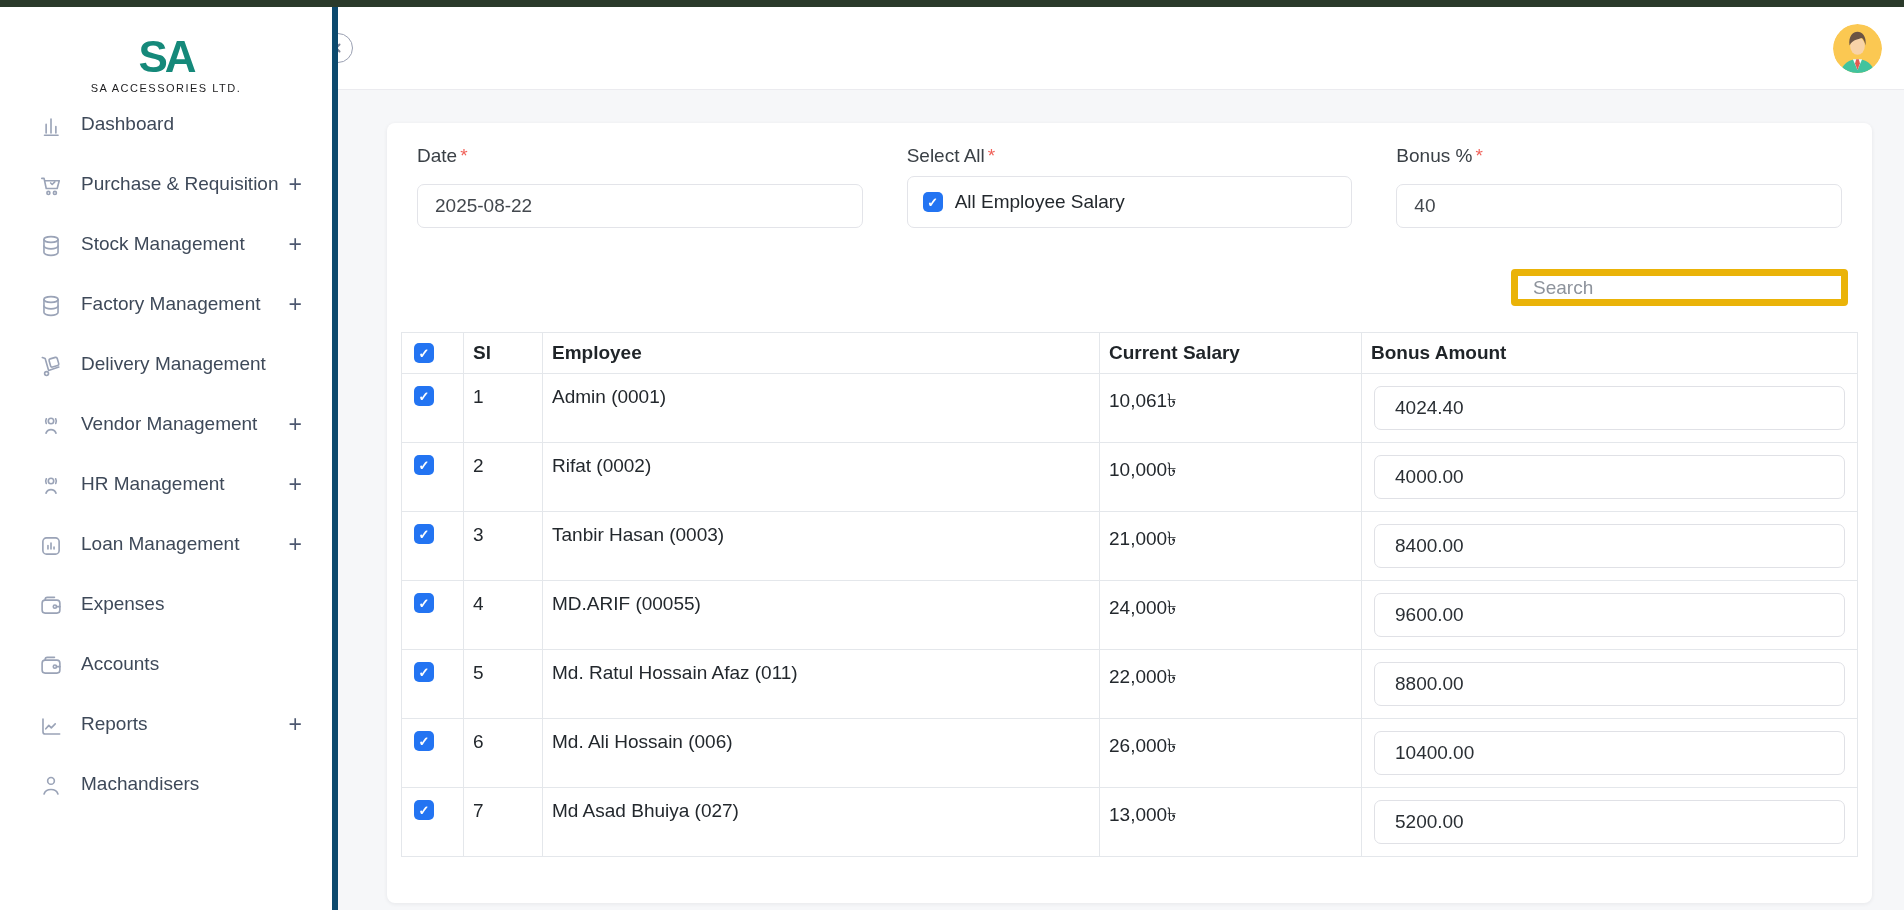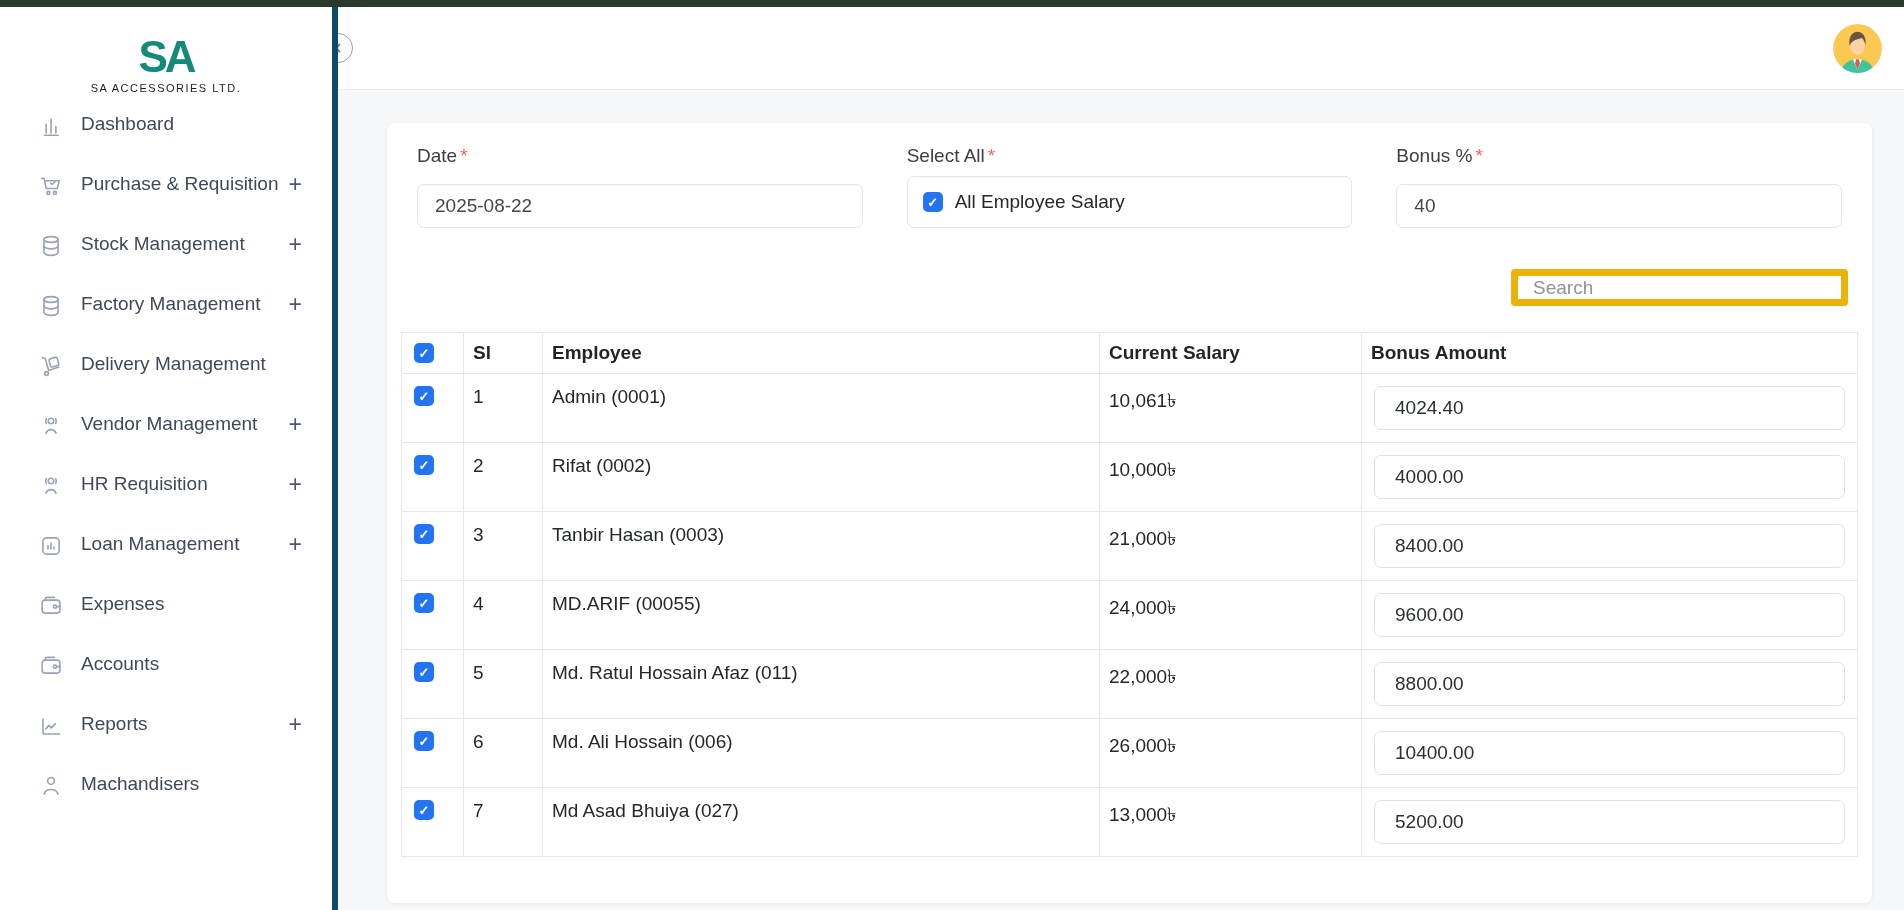--- a/index.html
+++ b/index.html
@@ -146,21 +146,21 @@
         </div>
         <div class="nav-item">
           <span class="nav-icon">
             <svg viewBox="0 0 24 24">
               <circle cx="12" cy="7.4" r="2.5"></circle>
               <path d="M7.7 5.3a4.9 4.9 0 0 0-.1 4.4"></path>
               <path d="M16.3 5.3a4.9 4.9 0 0 1 .1 4.4"></path>
               <path d="M7.4 18.6a4.9 4.9 0 0 1 9.2 0"></path>
             </svg>
           </span>
-          <span class="nav-label">HR Requisition</span>
+          <span class="nav-label">HR Management</span>
           <span class="nav-plus">+</span>
         </div>
         <div class="nav-item">
           <span class="nav-icon">
             <svg viewBox="0 0 24 24">
               <rect x="4.5" y="4.5" width="15" height="15" rx="3.4"></rect>
               <path d="M9.2 14.8v-3.2M12 14.8V9.2M14.8 14.8v-1.9"></path>
             </svg>
           </span>
           <span class="nav-label">Loan Management</span>

